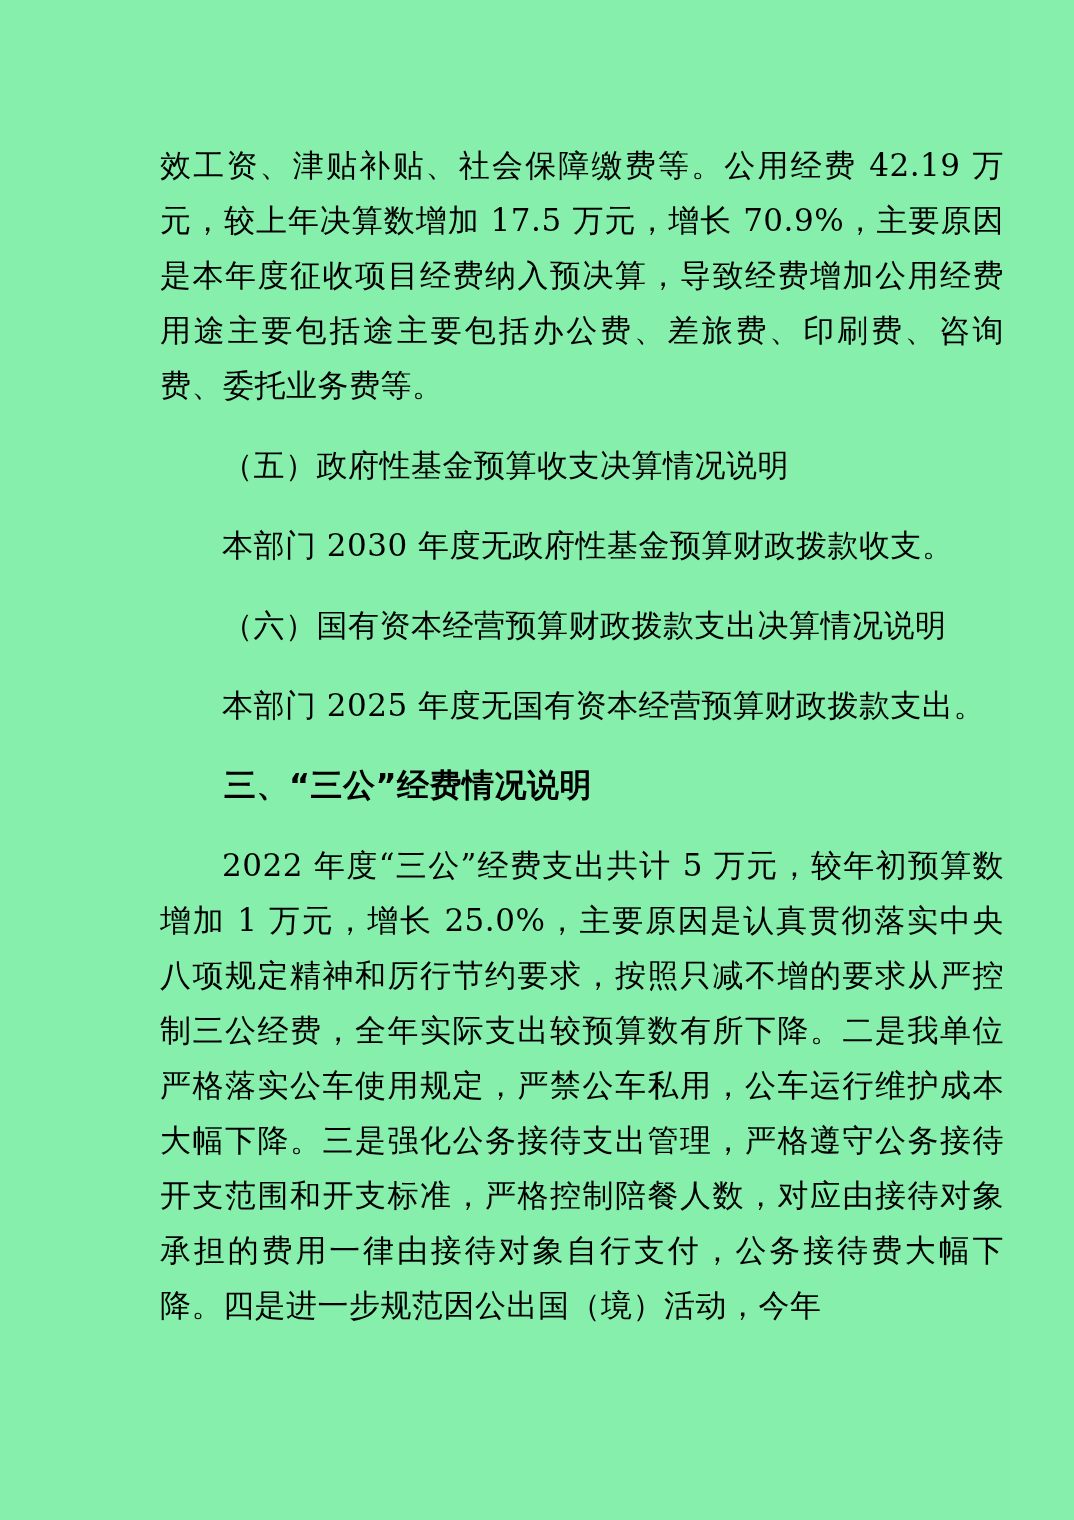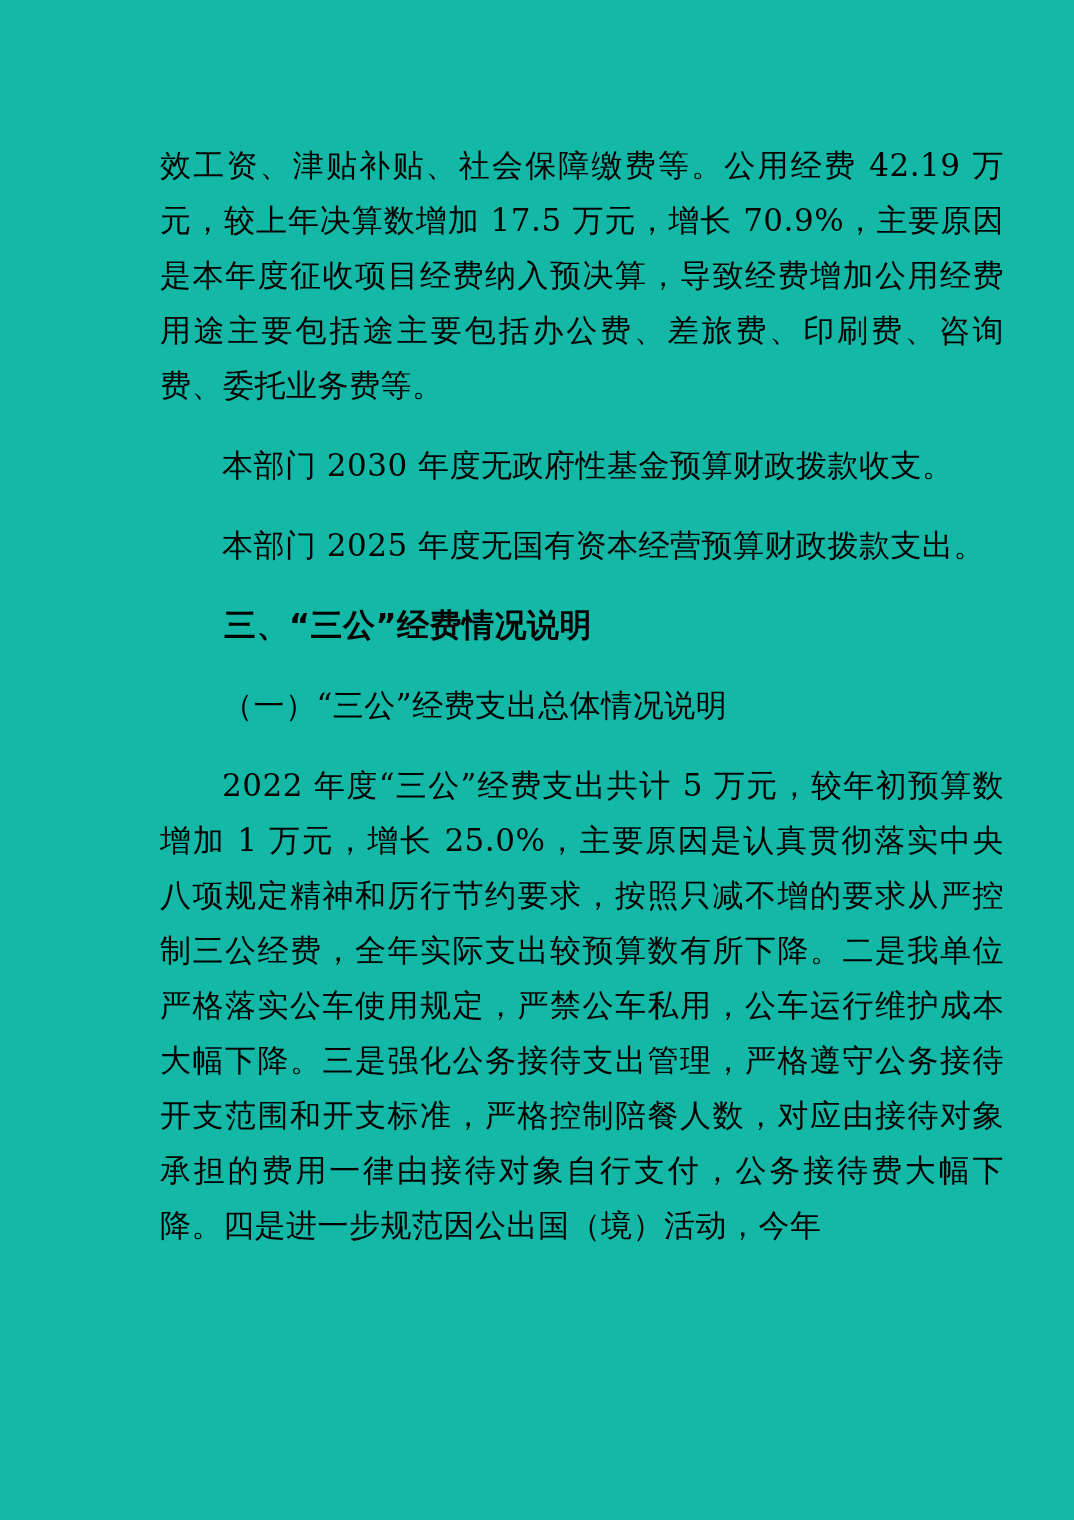--- a/index.html
+++ b/index.html
@@ -10,21 +10,21 @@
     width: 1074px;
     height: 1520px;
     background: #ffffff;
     overflow: hidden;
   }
   .page {
     box-sizing: border-box;
     width: 1074px;
     height: 1520px;
     padding: 138px 70px 0 160px;
-    background: #14b8a6;
+    background: #86efac;
     color: #000000;
     font-family: "DejaVu Serif", "Liberation Serif", serif;
   }
   .para {
     margin: 0;
     font-size: 31px;
     line-height: 55px;
     text-align: justify;
     text-justify: inter-character;
     letter-spacing: 0.5px;
@@ -45,25 +45,26 @@
     font-size: 32px;
   }
 </style>
 </head>
 <body>
 
 <div class="page">
 
   <p class="para">效工资、津贴补贴、社会保障缴费等。公用经费 42.19 万元，较上年决算数增加 17.5 万元，增长 70.9%，主要原因是本年度征收项目经费纳入预决算，导致经费增加公用经费用途主要包括途主要包括办公费、差旅费、印刷费、咨询费、委托业务费等。</p>
 
+  <p class="para single indent">（五）政府性基金预算收支决算情况说明</p>
 
   <p class="para single indent">本部门 2030 年度无政府性基金预算财政拨款收支。</p>
 
+  <p class="para single indent">（六）国有资本经营预算财政拨款支出决算情况说明</p>
 
   <p class="para single indent">本部门 2025 年度无国有资本经营预算财政拨款支出。</p>
 
   <h2 class="para single indent bold-heading">三、“三公”经费情况说明</h2>
 
-  <p class="para single indent">（一）“三公”经费支出总体情况说明</p>
 
   <p class="para indent">2022 年度“三公”经费支出共计 5 万元，较年初预算数增加 1 万元，增长 25.0%，主要原因是认真贯彻落实中央八项规定精神和厉行节约要求，按照只减不增的要求从严控制三公经费，全年实际支出较预算数有所下降。二是我单位严格落实公车使用规定，严禁公车私用，公车运行维护成本大幅下降。三是强化公务接待支出管理，严格遵守公务接待开支范围和开支标准，严格控制陪餐人数，对应由接待对象承担的费用一律由接待对象自行支付，公务接待费大幅下降。四是进一步规范因公出国（境）活动，今年</p>
 
 </div>
 
 </body></html>

